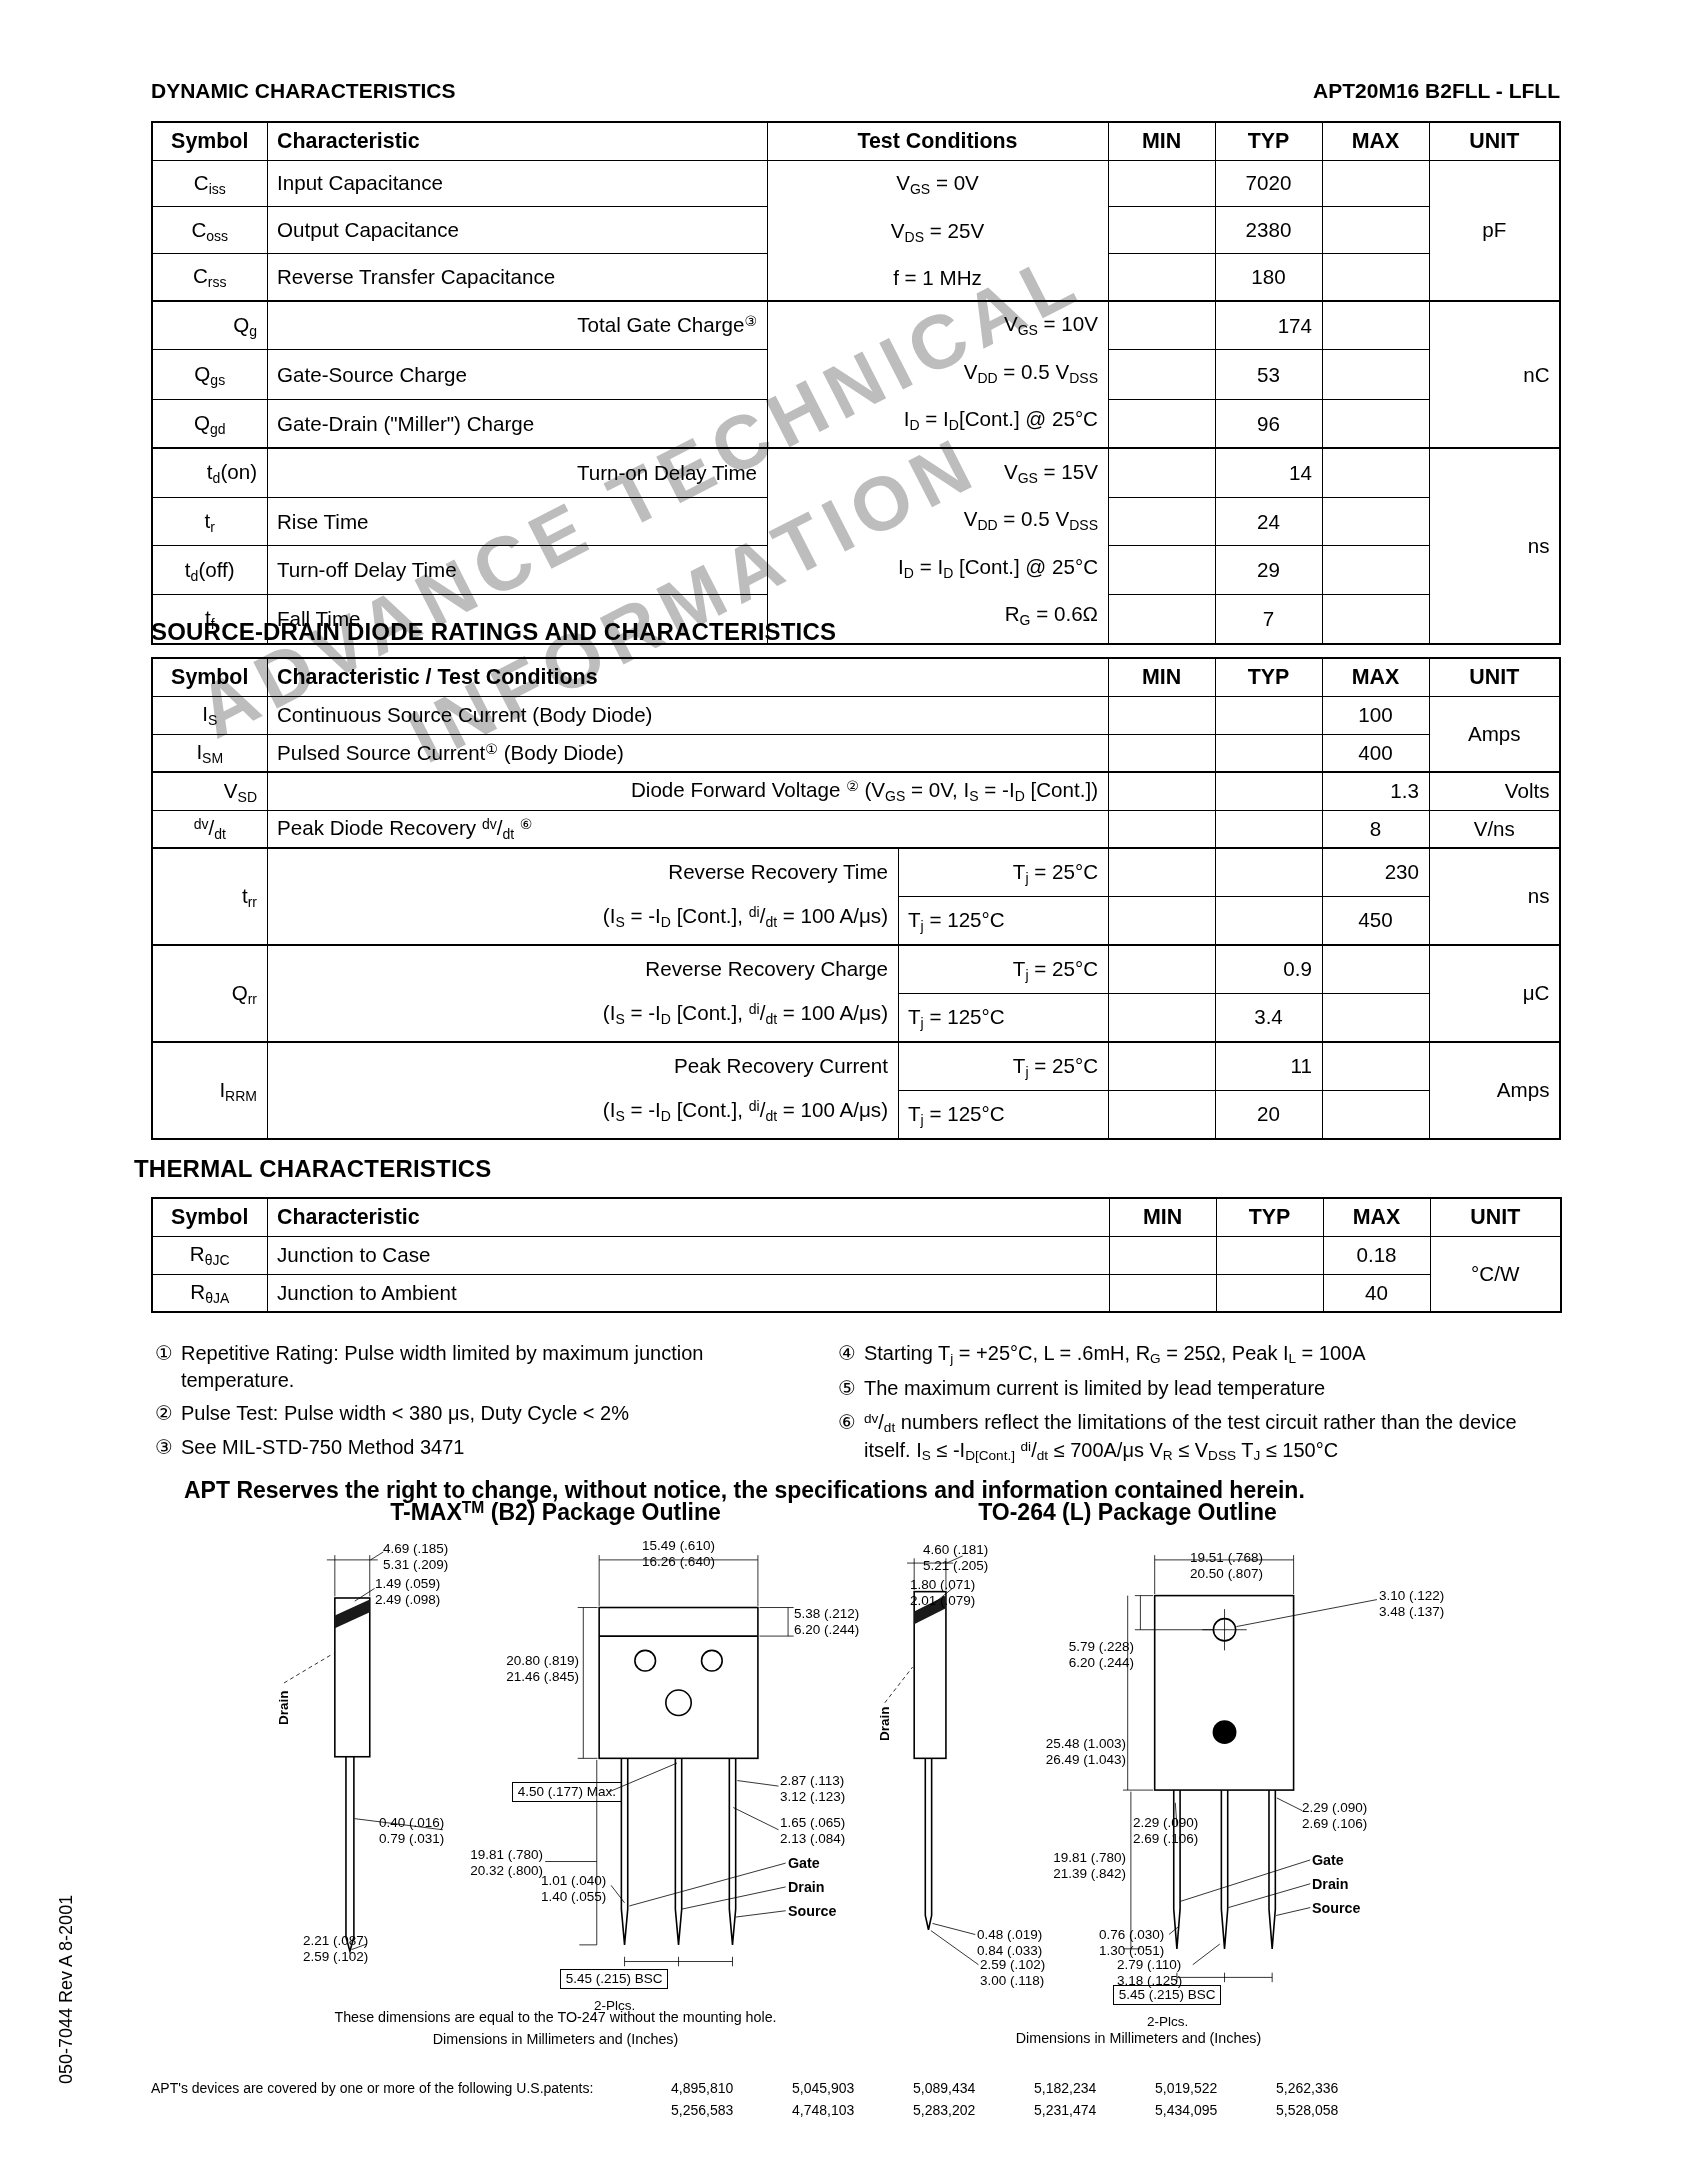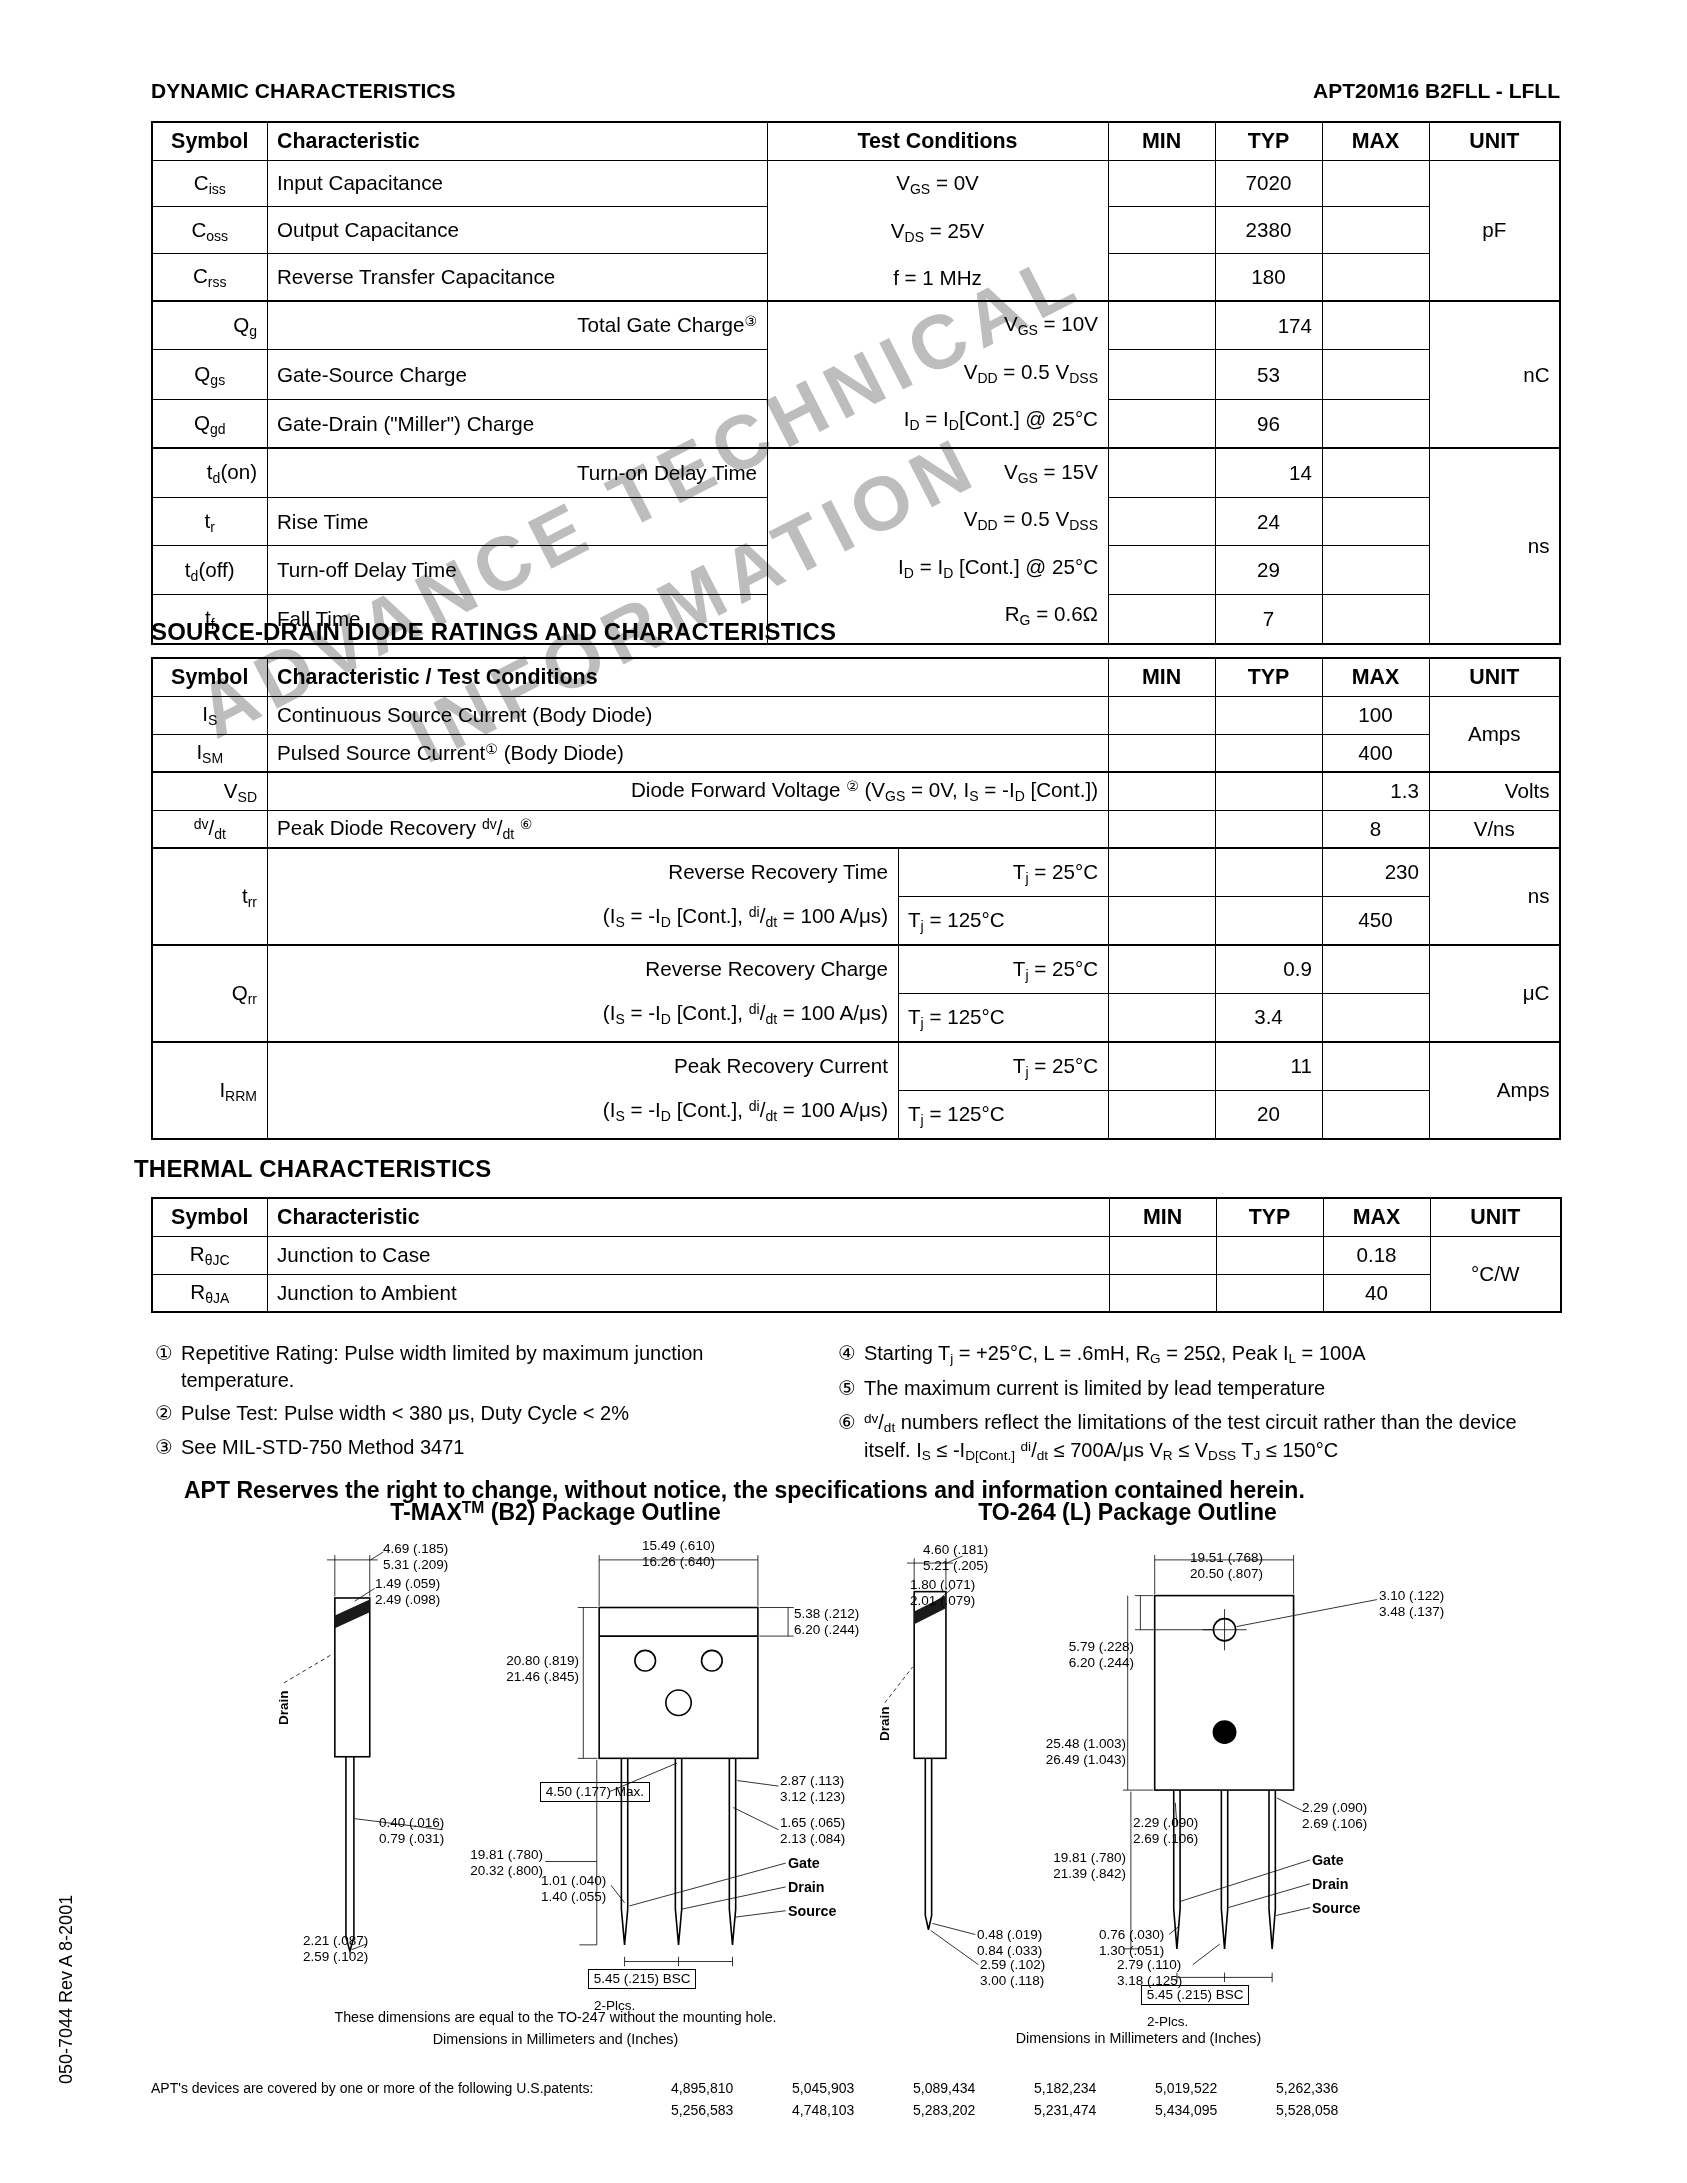--- a/index.html
+++ b/index.html
@@ -23,21 +23,21 @@
   #notes { position:absolute; top:1340px; left:155px; width:1405px; display:flex; gap:56px; font-size:20px; line-height:1.35; }
   .ncol1 { width:627px; } .ncol2 { flex:1; }
   .note-row { display:flex; margin-bottom:6.4px; }
   .mark { margin-right:8px; flex:0 0 auto; }
   #reserve { position:absolute; top:1477px; left:184px; font-size:23px; font-weight:bold; }
   .pkg-title { position:absolute; font-size:23px; font-weight:bold; text-align:center; }
   .pkg { position:absolute; width:635px; height:528px; }
   .dim { position:absolute; font-size:13.5px; line-height:1.18; white-space:nowrap; }
   .dim.tr { text-align:right; white-space:normal; }
   .dim.tc { text-align:center; white-space:normal; }
-  .boxed { border:1.6px solid #000; padding:0.8px 4.8px; background:transparent;margin-left:28px; }
+  .boxed { border:1.6px solid #000; padding:0.8px 4.8px; background:transparent; }
   .pin { position:absolute; font-size:14.3px; font-weight:bold; }
   .rot { position:absolute; transform:rotate(-90deg); transform-origin:0 0; font-size:13.5px; font-weight:bold; }
   .cap { position:absolute; font-size:14.3px; text-align:center; }
   #patents { position:absolute; top:2078px; left:151px; display:flex; font-size:14px; line-height:1.55; }
   .pat-intro { width:520px; }
   .pat-col { width:121px; }
   #sidetext { position:absolute; left:56px; top:2084px; transform:rotate(-90deg); transform-origin:0 0;
               font-size:18px; white-space:nowrap; }
   #watermark { position:absolute; left:111px; top:429px; width:1111px; transform:rotate(-27deg);
                font-weight:bold; font-size:76px; letter-spacing:8.7px; color:#bdbdbd; text-align:center;

